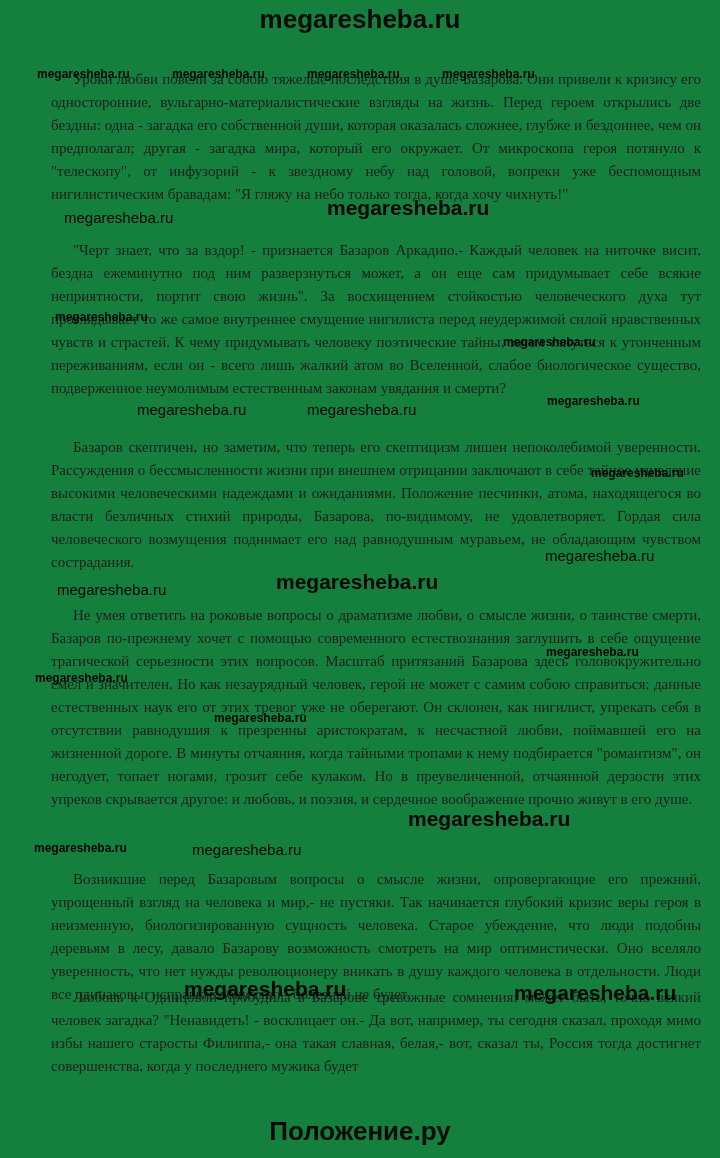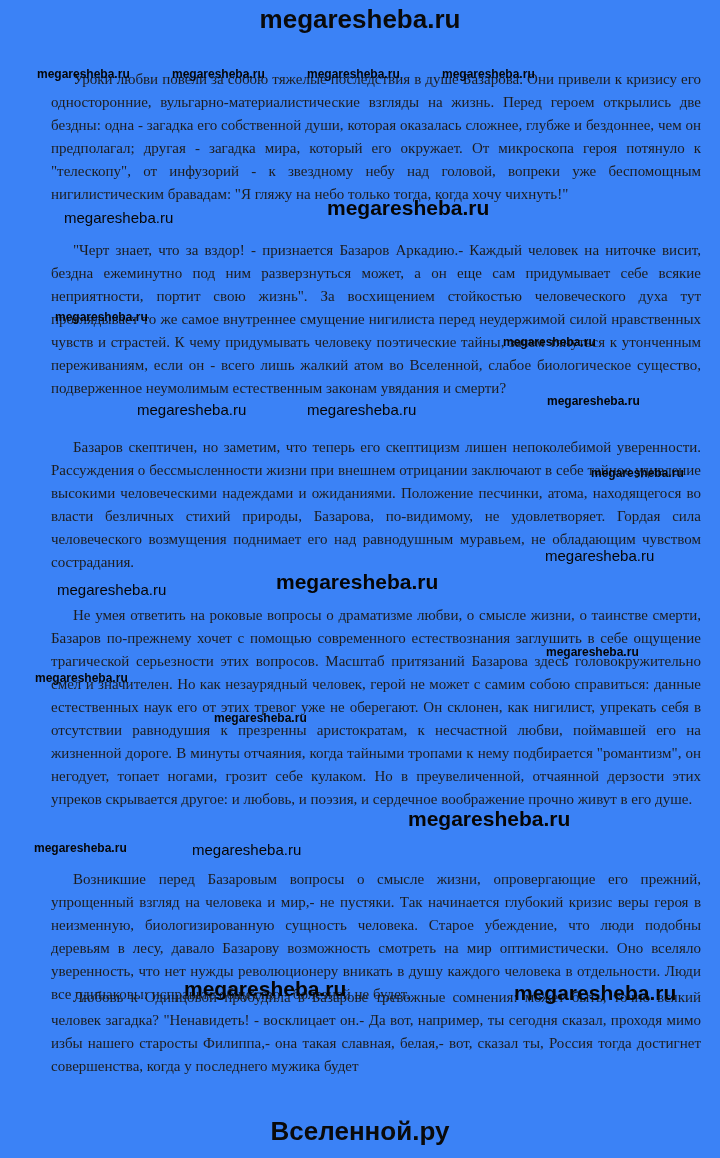--- a/index.html
+++ b/index.html
@@ -1,19 +1,19 @@
 <!DOCTYPE html>
 <html><head>
 <meta charset="utf-8">
 <style>
   html,body{margin:0;padding:0;background:#ffffff;}
   .page{
     position:relative;
     width:720px;height:1158px;
-    background:#3b82f6;
+    background:#15803d;
     overflow:hidden;
     font-family:"Liberation Serif",serif;
     color:#1d1d1d;
   }
   .site-header{
     position:absolute;top:4px;left:0;width:720px;
     text-align:center;
     font-family:"Liberation Sans",sans-serif;
     font-weight:bold;font-size:26px;color:#0a0a0a;
   }
@@ -78,15 +78,15 @@
   <div class="wm wm-sm" style="left:35px;top:672px">megaresheba.ru</div>
   <div class="wm wm-sm" style="left:214px;top:712px">megaresheba.ru</div>
 
   <div class="wm wm-lg" style="left:408px;top:808px">megaresheba.ru</div>
   <div class="wm wm-sm" style="left:34px;top:842px">megaresheba.ru</div>
   <div class="wm wm-md" style="left:192px;top:842px">megaresheba.ru</div>
 
   <div class="wm wm-lg" style="left:184px;top:978px">megaresheba.ru</div>
   <div class="wm wm-lg" style="left:514px;top:982px">megaresheba.ru</div>
 
-  <div class="site-footer">Вселенной.ру</div>
+  <div class="site-footer">Положение.ру</div>
 
 </div>
 
 </body></html>

